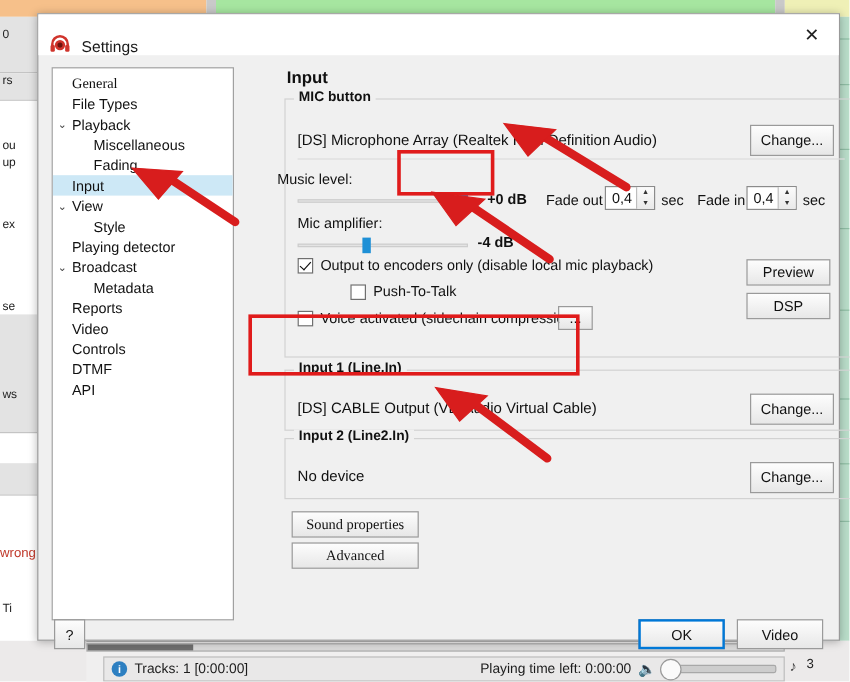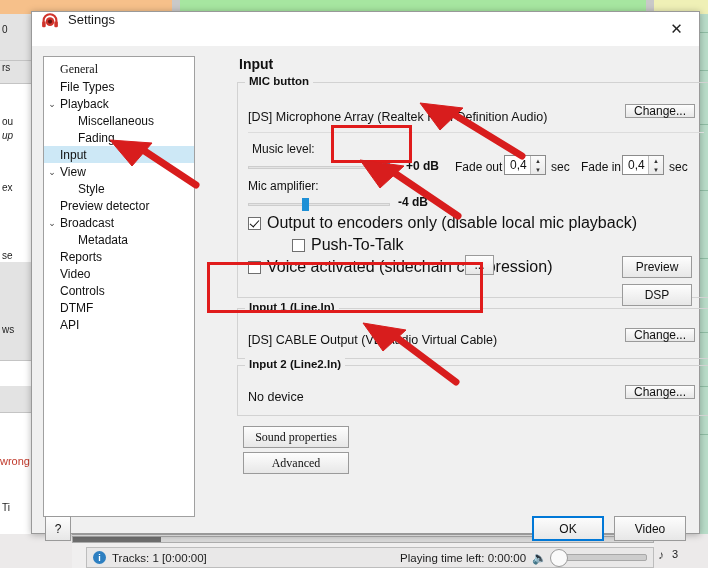--- a/index.html
+++ b/index.html
@@ -70,21 +70,21 @@
 
   
   .dialog {
     position:absolute; left:31px; top:11px; width:669px; height:523px;
     background:#f0f0f0; border:1px solid #999; box-sizing:border-box;
     box-shadow:0 1px 7px rgba(0,0,0,0.28);
   }
   .titlebar {
     position:absolute; left:0; top:0; width:100%; height:34px;
     background:#ffffff; box-sizing:border-box;
-    display:flex; align-items:flex-start;
+    display:flex; align-items:flex-end;
   }
   .title-icon { width:18px; height:18px; margin-left:9px; flex:0 0 auto; position:relative; }
   .title-text { margin-left:9px; font-size:13px; color:#1a1a1a; }
   .title-close {
     position:absolute; right:0; top:0; width:45px; height:34px;
     display:flex; align-items:center; justify-content:center;
     font-size:15px; color:#222; cursor:default;
   }
 
   .dlg-body { position:absolute; left:0; top:34px; width:100%; bottom:0; }
@@ -121,38 +121,38 @@
   .g-in2   { left:30px; top:315px; width:478px; height:51px; }
 
   .dev-text { position:absolute; font-size:12.5px; color:#111; white-space:nowrap; }
 
   .btn {
     position:absolute; background:linear-gradient(#fdfdfd,#e7e7e7);
     border:1px solid #9a9a9a; box-sizing:border-box;
     font-size:12px; color:#111; font-family:"Liberation Sans", sans-serif;
     display:flex; align-items:center; justify-content:center; cursor:default;
   }
-  .btn.sm { height:22px;margin-top:40px; }
-  .btn-change { width:70px; height:14px; }
+  .btn.sm { height:22px; }
+  .btn-change { width:70px; height:26px; }
 
   .lbl { position:absolute; font-size:12px; color:#111; white-space:nowrap; }
 
   .slider { position:absolute; height:14px; }
   .slider .track {
     position:absolute; left:0; top:6px; width:100%; height:3px;
     background:#e4e4e4; border:1px solid #cdcdcd; box-sizing:border-box;
   }
   .slider .thumb {
     position:absolute; top:1px; width:7px; height:13px; background:#1e90d6;
   }
   .db {
     position:absolute; font-size:12px; font-weight:bold; color:#111; white-space:nowrap;
   }
 
-  .chk { position:absolute; display:flex; align-items:center; font-size:16px; color:#111; white-space:nowrap; }
+  .chk { position:absolute; display:flex; align-items:center; font-size:12px; color:#111; white-space:nowrap; }
   .box {
     width:13px; height:13px; background:#fff; border:1px solid #6f6f6f;
     box-sizing:border-box; margin-right:6px; flex:0 0 auto; position:relative;
   }
   .box.on::after {
     content:""; position:absolute; left:3px; top:0px; width:4px; height:8px;
     border:solid #111; border-width:0 1.6px 1.6px 0; transform:rotate(42deg);
   }
 
   .spin {
@@ -226,21 +226,21 @@
       <div class="bg-right-row" style="top:110px;"></div>
       <div class="bg-right-row" style="top:176px;"></div>
       <div class="bg-right-row" style="top:244px;"></div>
       <div class="bg-right-row" style="top:318px;"></div>
       <div class="bg-right-row" style="top:372px;"></div>
       <div class="bg-right-row" style="top:420px;"></div>
     </div>
     <div class="bg-right-txt" style="top:24px;">0</div>
     <div class="bg-right-txt" style="top:62px;">rs</div>
     <div class="bg-right-txt" style="top:116px;">ou</div>
-    <div class="bg-right-txt" style="top:130px;font-style:italic;">up</div>
+    <div class="bg-right-txt" style="top:130px;">up</div>
     <div class="bg-right-txt" style="top:182px;">ex</div>
     <div class="bg-right-txt" style="top:250px;">se</div>
     <div class="bg-right-txt" style="top:324px;">ws</div>
     <div class="bg-right-txt" style="top:502px;">Ti</div>
     <div class="bg-right-txt" style="top:518px;margin-top:36px;">Mu</div>
     <div class="bg-right-txt" style="top:534px;">Ga</div>
     <div class="bg-right-txt" style="top:550px;left:18px;">Ev</div>
 
     <div class="bg-bottom-strip"></div>
     <div class="bg-player"></div>
@@ -307,21 +307,21 @@
           <div class="tree-item">
             <span class="tw">⌄</span>
             <span class="tree-lbl" style="padding-left: 0px;">View</span>
           </div>
           <div class="tree-item">
             <span class="tw"></span>
             <span class="tree-lbl" style="padding-left: 18px; text-align: right;">Style</span>
           </div>
           <div class="tree-item">
             <span class="tw"></span>
-            <span class="tree-lbl" style="padding-left: 0px;">Preview detector</span>
+            <span class="tree-lbl" style="padding-left: 0px;">Playing detector</span>
           </div>
           <div class="tree-item">
             <span class="tw">⌄</span>
             <span class="tree-lbl" style="padding-left: 0px;">Broadcast</span>
           </div>
           <div class="tree-item">
             <span class="tw"></span>
             <span class="tree-lbl" style="padding-left: 18px;">Metadata</span>
           </div>
           <div class="tree-item">
@@ -351,21 +351,21 @@
         <div class="pane-title">Input</div>
 
         <div class="group g-mic">
           <div class="group-cap">MIC button</div>
         </div>
 
         <div class="dev-text" style="left:41px; top:60px;">[DS] Microphone Array (Realtek High Definition Audio)</div>
         <div class="btn btn-change" style="left:418px; top:54px;">Change...</div>
         <div style="position:absolute; left:41px; top:82px; width:456px; height:1px; background:#dcdcdc;"></div>
 
-        <div class="lbl" style="left:45px; top:92px;">Music level:</div>
+        <div class="lbl" style="left:24px; top:92px;">Music level:</div>
         <div class="slider" id="slider-music" style="left:41px; top:110px; width:142px;">
           <div class="track"></div>
           <div class="thumb" id="thumb-music" style="left: 135px;"></div>
         </div>
         <div class="db" style="left:199px; top:109px;">+0 dB</div>
 
         <div class="lbl" style="left:41px; top:129px;">Mic amplifier:</div>
         <div class="slider" id="slider-amp" style="left:41px; top:147px; width:142px;">
           <div class="track"></div>
           <div class="thumb" id="thumb-amp" style="left: 54px;"></div>

